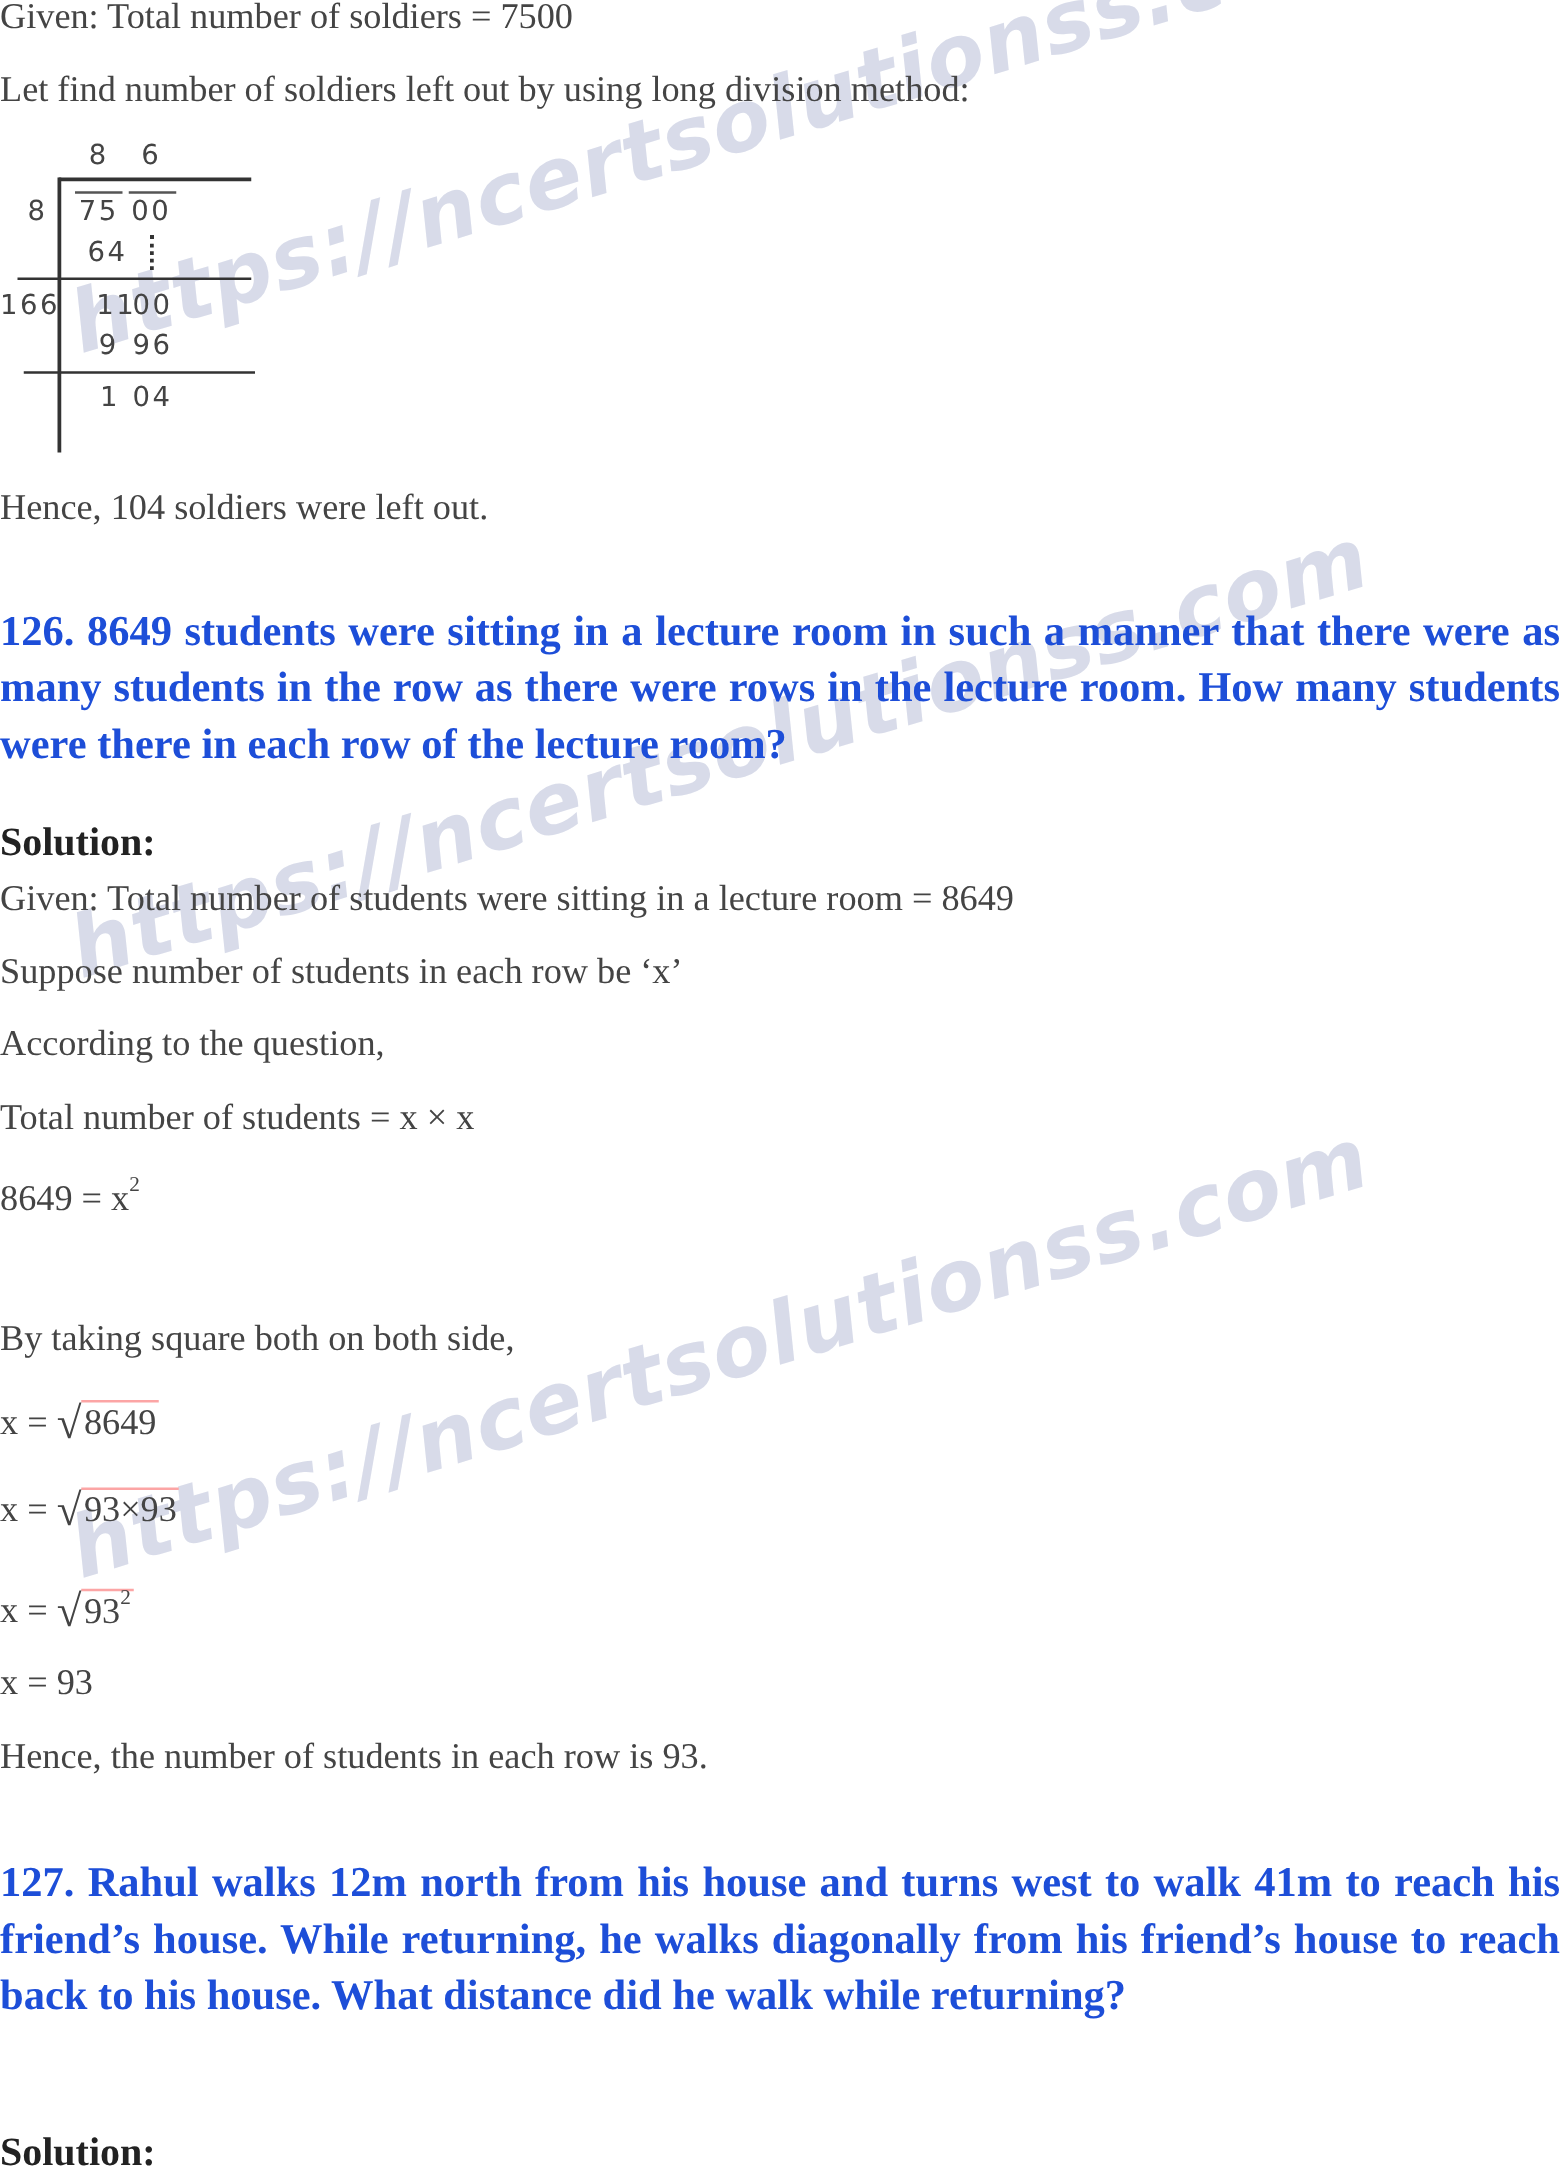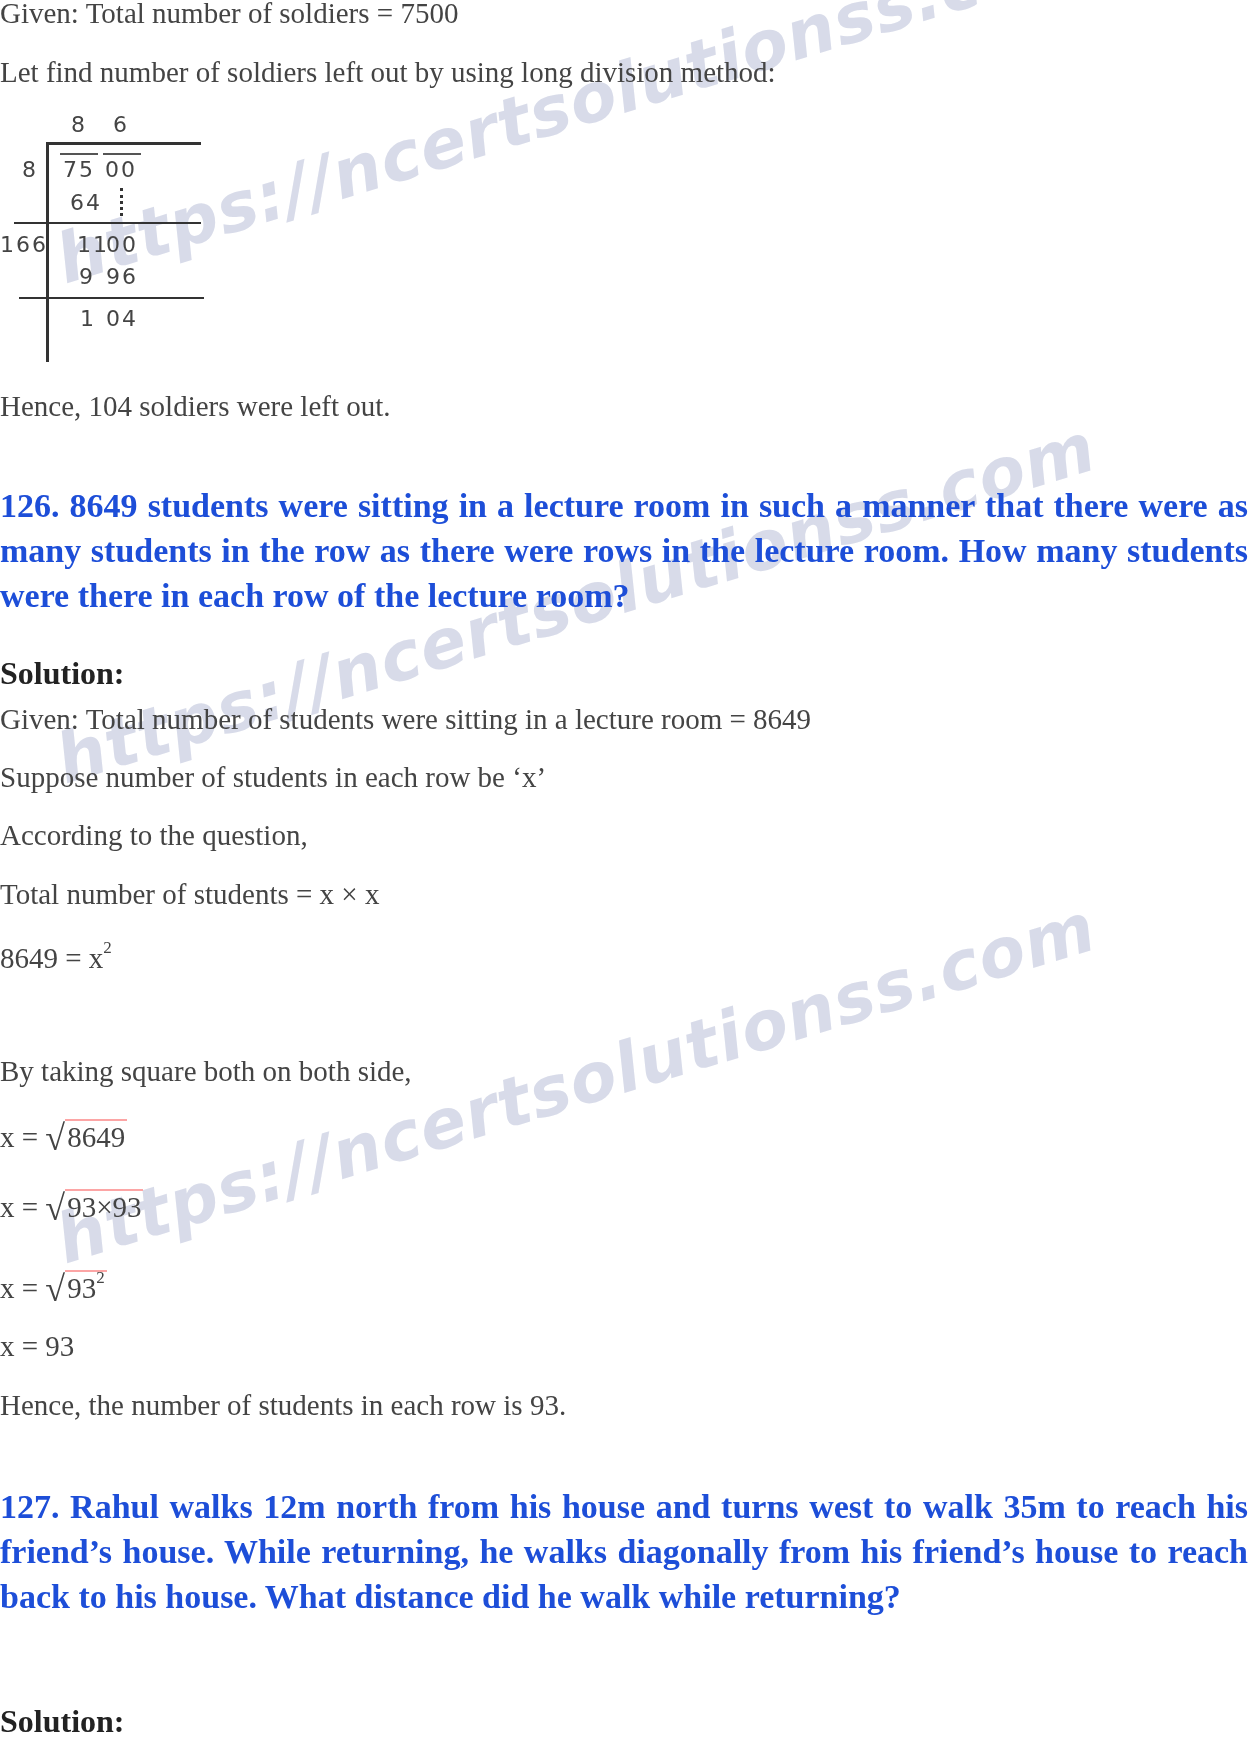--- a/index.html
+++ b/index.html
@@ -71,14 +71,14 @@
 </div>
 <div class="abs p" style="left:0; top:1188px;">
   <span>x = </span><span class="sqrt"><span class="rad">√</span><span class="under">93×93</span></span>
 </div>
 <div class="abs p" style="left:0; top:1265px;">
   <span>x = </span><span class="sqrt"><span class="rad">√</span><span class="under"><span>93</span><sup>2</sup></span></span>
 </div>
 <div class="abs p" style="left:0; top:1329px;">x = 93</div>
 <div class="abs p" style="left:0; top:1388px;">Hence, the number of students in each row is 93.</div>
 
-<div class="abs q" style="top:1484px;">127. Rahul walks 12m north from his house and turns west to walk 35m to reach his friend’s house. While returning, he walks diagonally from his friend’s house to reach back to his house. What distance did he walk while returning?</div>
+<div class="abs q" style="top:1484px;">127. Rahul walks 12m north from his house and turns west to walk 41m to reach his friend’s house. While returning, he walks diagonally from his friend’s house to reach back to his house. What distance did he walk while returning?</div>
 <div class="abs sol" style="left:0; top:1703px;">Solution:</div>
 
 </body></html>

